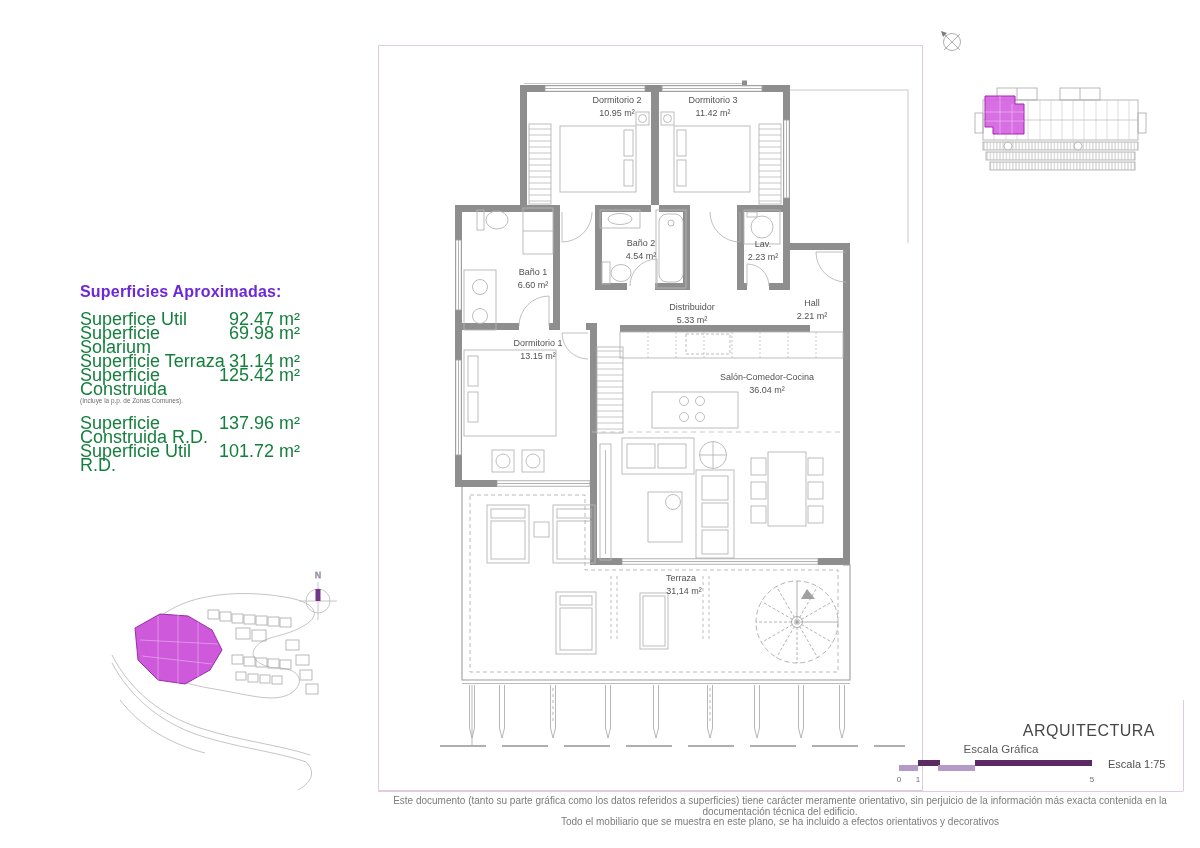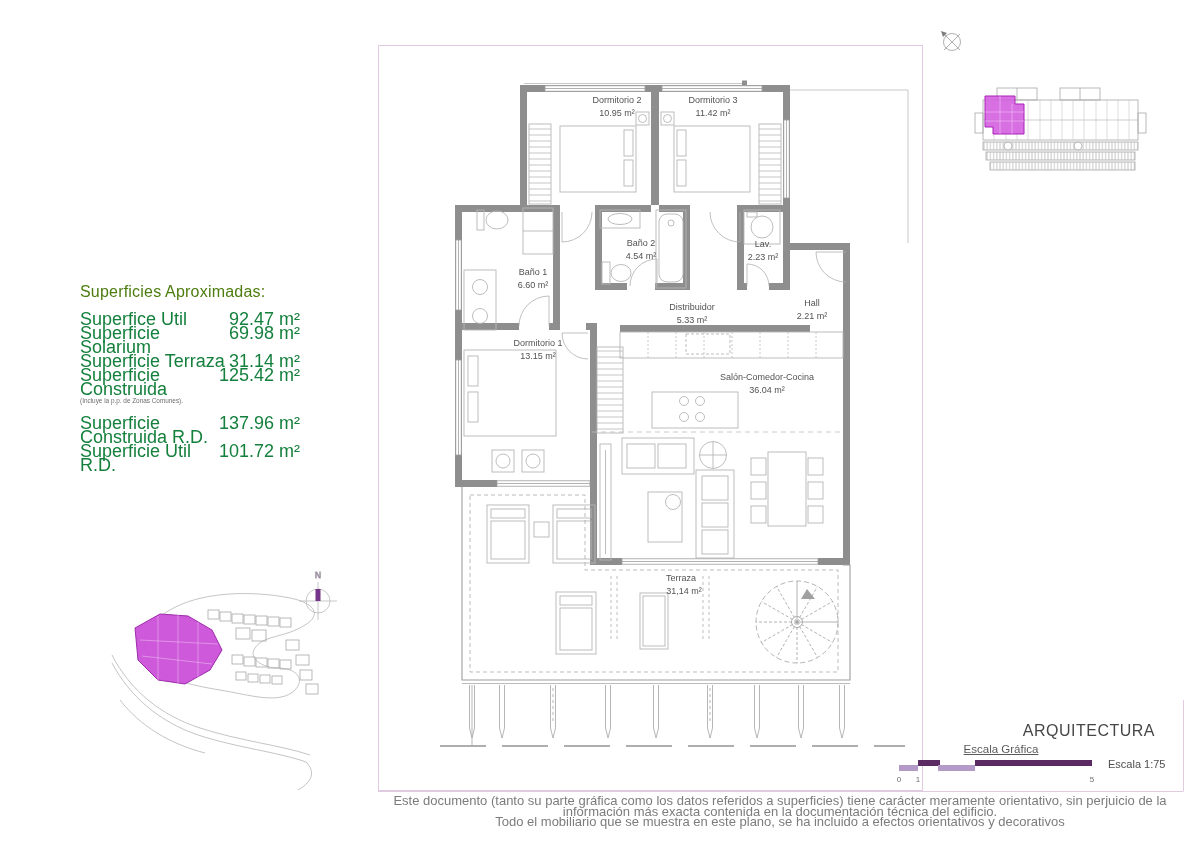--- a/index.html
+++ b/index.html
@@ -1,30 +1,30 @@
 <!DOCTYPE html>
 <html><head>
 <meta charset="utf-8">
 <style>
   html,body{margin:0;padding:0;background:#ffffff;}
   body{width:1200px;height:848px;position:relative;overflow:hidden;
        font-family:"Liberation Sans",sans-serif;color:#4c4c4c;}
   .abs{position:absolute;}
   
   .surfaces{left:80px;top:283px;width:220px;}
-  .surfaces h1{font-size:16px;font-weight:normal;color:#4d7c0f;margin:0 0 11px 0;letter-spacing:.2px;}
+  .surfaces h1{font-size:16px;font-weight:bold;color:#6d28d9;margin:0 0 11px 0;letter-spacing:.2px;}
   .srow{display:flex;justify-content:space-between;font-size:18px;line-height:14px;color:#15803d;}
   .srow .val{text-align:center;white-space:nowrap;}
   .snote{font-size:6.4px;color:#6d6d6d;margin:1px 0 12px 0;}
   
   .arch-title{left:895px;top:722px;width:260px;text-align:right;font-size:16px;color:#474747;letter-spacing:.5px;}
-  .arch-sub{left:895px;top:743px;width:212px;text-align:center;font-size:11.5px;color:#5a5a5a;text-decoration:underline;}
+  .arch-sub{left:895px;top:743px;width:212px;text-align:center;font-size:11.5px;color:#5a5a5a;}
   .arch-ratio{left:1100px;top:758px;font-size:11px;color:#4f4f4f;padding-left:8px;}
   
-  .disclaimer{left:370px;top:796px;width:820px;text-align:center;font-size:13px;line-height:10.5px;color:#7c7c7c;}
+  .disclaimer{left:370px;top:796px;width:820px;text-align:center;font-size:10px;line-height:10.5px;color:#7c7c7c;}
   svg text{font-family:"Liberation Sans",sans-serif;}
   .roomlbl{font-size:9px;fill:#525252;}
   .tick{font-size:8px;fill:#6f6f6f;}
   .northlbl{font-size:9px;fill:#74348a;font-weight:bold;}
 </style>
 </head>
 <body>
 
 <div class="abs surfaces">
   <h1>Superficies Aproximadas:</h1>

